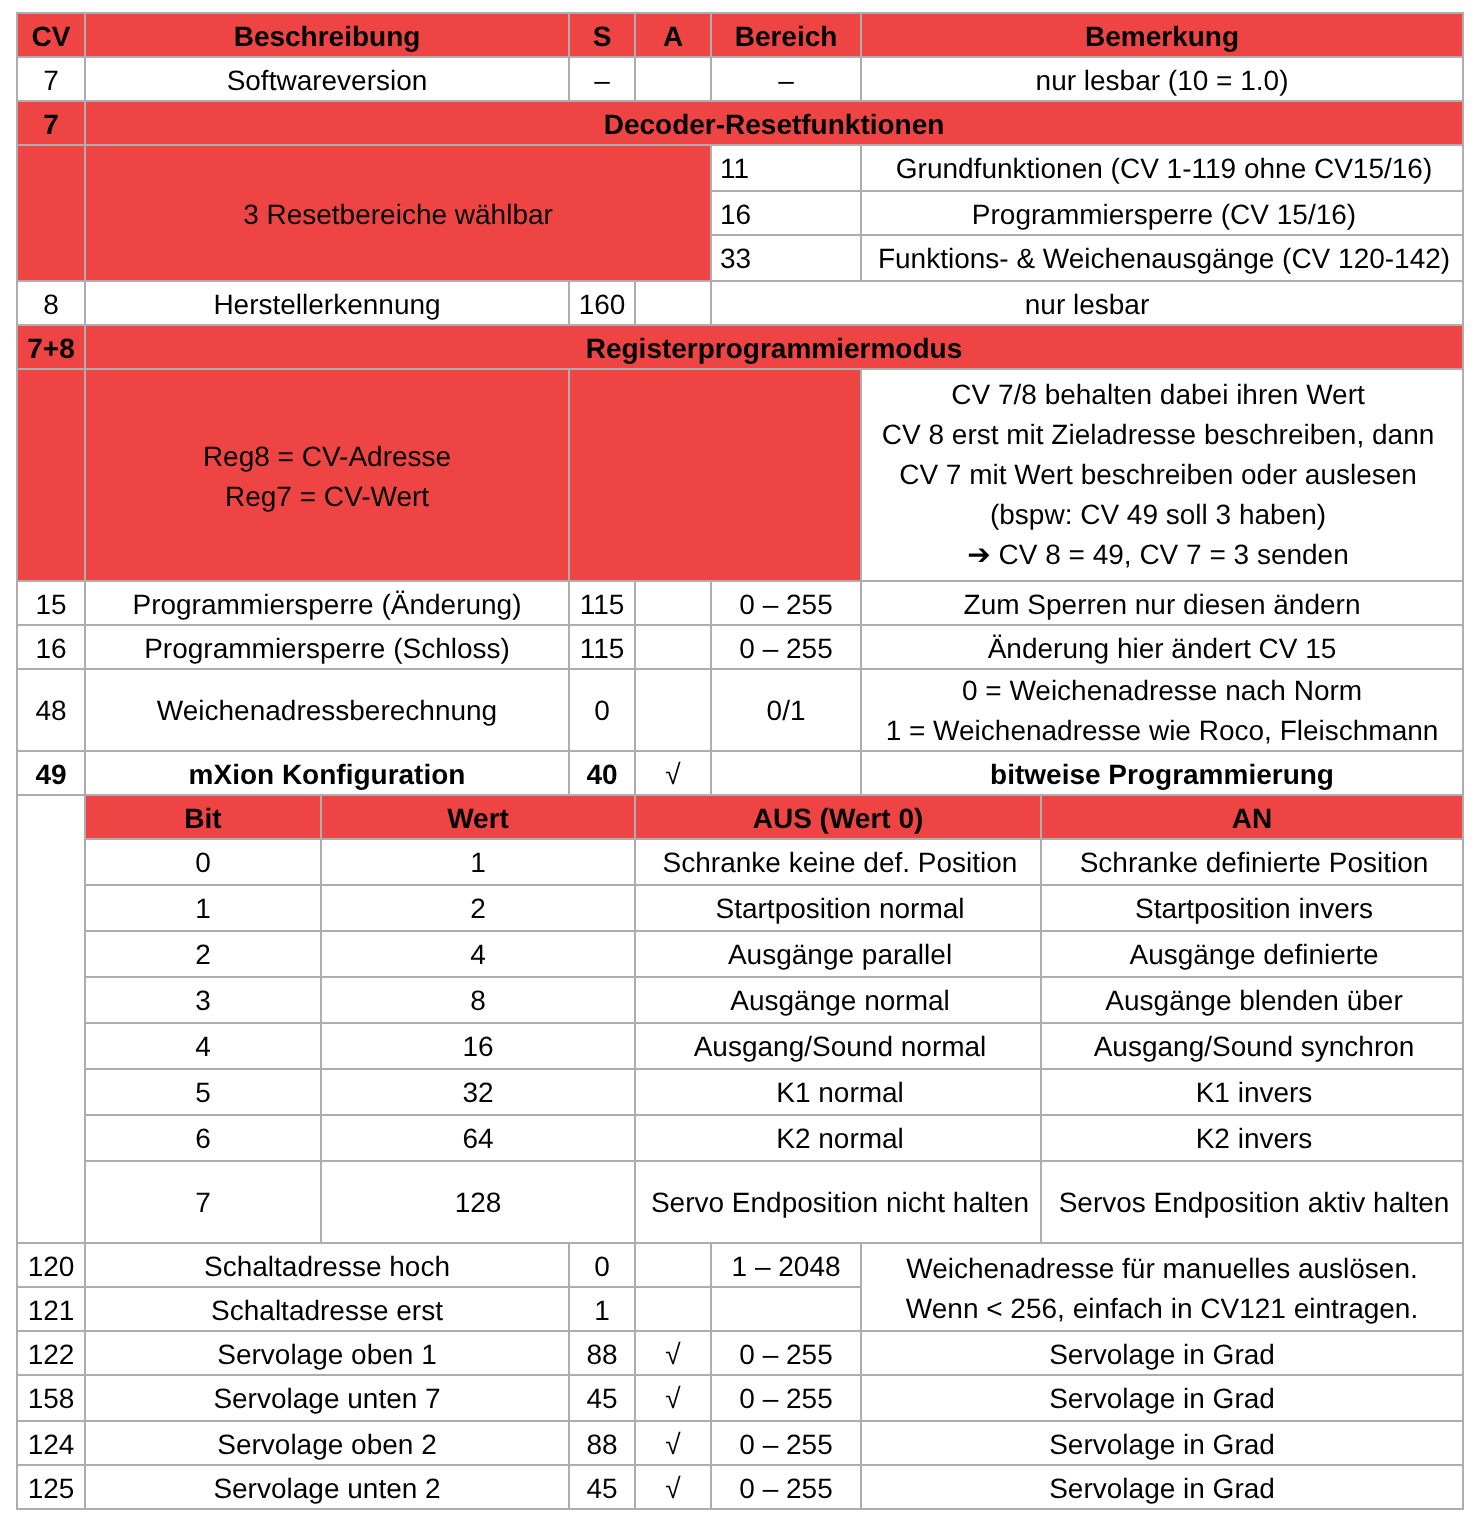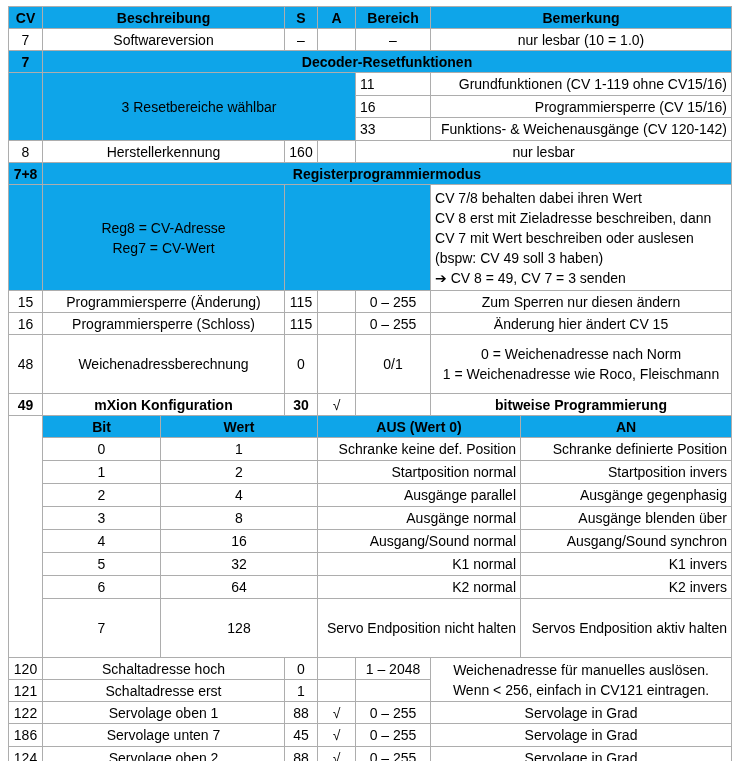--- a/index.html
+++ b/index.html
@@ -15,28 +15,28 @@
   .cv-table td {
     border: 1px solid #adadad;
     font-size: 14px;
     line-height: 20px;
     padding: 0 4px;
     vertical-align: middle;
     overflow: hidden;
   }
   tr { height: 22px; }
   tr.h23 { height: 23px; }
-  tr.h45 { height: 59px; }
+  tr.h45 { height: 41px; }
   tr.h106 { height: 106px; }
-  .gray { background: #0ea5e9; }
+  .gray { background: #ef4444; }
   .b { font-weight: bold; }
   .c { text-align: center; }
-  .l { text-align: right; padding-left: 6px !important; }
+  .l { text-align: center; padding-left: 6px !important; }
   .r { text-align: left; padding-right: 6px !important; }
-  .reg-note { text-align: left; padding-right: 8px !important; line-height: 21px; margin-left: 25px; }
+  .reg-note { text-align: center; padding-right: 8px !important; line-height: 21px; margin-left: 25px; }
   .arrow { font-family: "DejaVu Sans", sans-serif; font-weight: bold; }
 </style>
 </head>
 <body>
 
 <div class="page">
   <table class="cv-table">
     <colgroup>
       <col style="width:34px">
         <col style="width:118px">
@@ -144,21 +144,21 @@
       <td class="c">0/1</td>
       <td class="c" colspan="2">
         <div>0 = Weichenadresse nach Norm</div>
         <div>1 = Weichenadresse wie Roco, Fleischmann</div>
       </td>
     </tr>
 
     <tr>
       <td class="b c">49</td>
       <td class="b c" colspan="2">mXion Konfiguration</td>
-      <td class="b c">30</td>
+      <td class="b c">40</td>
       <td class="c">√</td>
       <td class="c"></td>
       <td class="b c" colspan="2">bitweise Programmierung</td>
     </tr>
 
     <tr>
       <td rowspan="9"></td>
       <td class="gray b c">Bit</td>
       <td class="gray b c" colspan="2">Wert</td>
       <td class="gray b c" colspan="3">AUS (Wert 0)</td>
@@ -174,21 +174,21 @@
     <tr class="h23">
       <td class="c">1</td>
       <td class="c" colspan="2">2</td>
       <td class="l" colspan="3">Startposition normal</td>
       <td class="l">Startposition invers</td>
     </tr>
     <tr class="h23">
       <td class="c">2</td>
       <td class="c" colspan="2">4</td>
       <td class="l" colspan="3">Ausgänge parallel</td>
-      <td class="l">Ausgänge gegenphasig</td>
+      <td class="l">Ausgänge definierte</td>
     </tr>
     <tr class="h23">
       <td class="c">3</td>
       <td class="c" colspan="2">8</td>
       <td class="l" colspan="3">Ausgänge normal</td>
       <td class="l">Ausgänge blenden über</td>
     </tr>
     <tr class="h23">
       <td class="c">4</td>
       <td class="c" colspan="2">16</td>
@@ -237,21 +237,21 @@
     <tr>
       <td class="c">122</td>
       <td class="c" colspan="2">Servolage oben 1</td>
       <td class="c">88</td>
       <td class="c">√</td>
       <td class="c">0 – 255</td>
       <td class="c" colspan="2">Servolage in Grad</td>
     </tr>
 
     <tr class="h23">
-      <td class="c">186</td>
+      <td class="c">158</td>
       <td class="c" colspan="2">Servolage unten 7</td>
       <td class="c">45</td>
       <td class="c">√</td>
       <td class="c">0 – 255</td>
       <td class="c" colspan="2">Servolage in Grad</td>
     </tr>
 
     <tr>
       <td class="c">124</td>
       <td class="c" colspan="2">Servolage oben 2</td>

